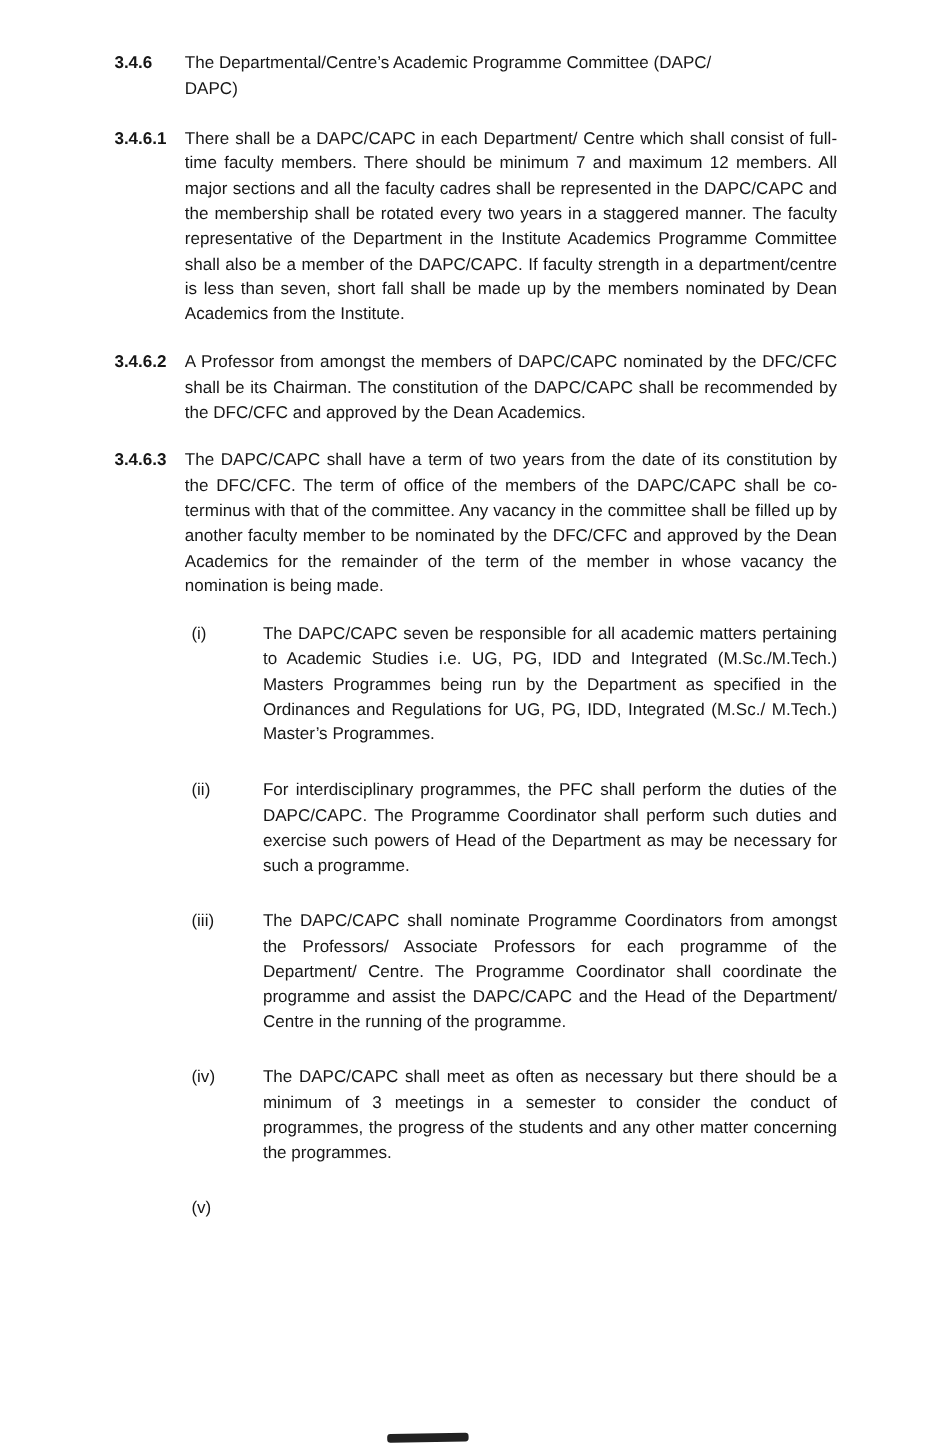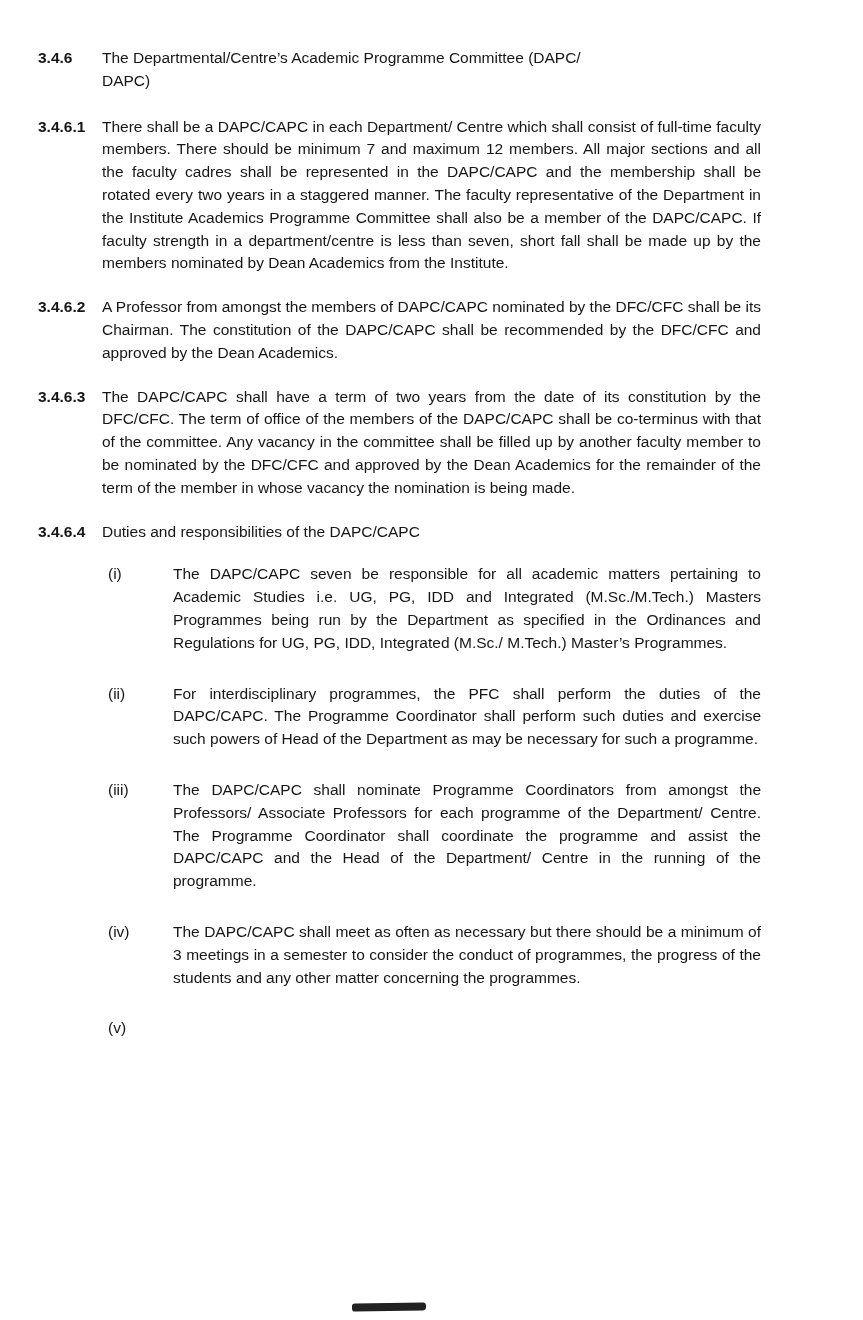--- a/index.html
+++ b/index.html
@@ -9,21 +9,21 @@
     font-family: "Liberation Sans", sans-serif;
     color: #161616;
     font-size: 15.5px;
     line-height: 22.8px;
   }
   .page {
     position: relative;
     width: 863px;
     height: 1312px;
     background: #ffffff;
-    padding: 47px 102px 0 38px;
+    padding: 47px 102px 0 104px;
     overflow: hidden;
   }
   .para {
     position: relative;
     padding-left: 64px;
     text-align: justify;
     margin-bottom: 21px;
   }
   .heading {
     text-align: left;
@@ -80,24 +80,20 @@
   <div class="para">
     <span class="num">3.4.6.2</span>
     <span>A Professor from amongst the members of DAPC/CAPC nominated by the DFC/CFC shall be its Chairman. The constitution of the DAPC/CAPC shall be recommended by the DFC/CFC and approved by the Dean Academics.</span>
   </div>
 
   <div class="para">
     <span class="num">3.4.6.3</span>
     <span>The DAPC/CAPC shall have a term of two years from the date of its constitution by the DFC/CFC. The term of office of the members of the DAPC/CAPC shall be co-terminus with that of the committee. Any vacancy in the committee shall be filled up by another faculty member to be nominated by the DFC/CFC and approved by the Dean Academics for the remainder of the term of the member in whose vacancy the nomination is being made.</span>
   </div>
 
-  <div class="para subheading">
-    <span class="num">3.4.6.4</span>
-    <span class="bold">Duties and responsibilities of the DAPC/CAPC</span>
-  </div>
 
   <div class="subitem">
     <span class="marker">(i)</span>
     <span>The DAPC/CAPC seven be responsible for all academic matters pertaining to Academic Studies i.e. UG, PG, IDD and Integrated (M.Sc./M.Tech.) Masters Programmes being run by the Department as specified in the Ordinances and Regulations for UG, PG, IDD, Integrated (M.Sc./ M.Tech.) Master’s Programmes.</span>
   </div>
 
   <div class="subitem">
     <span class="marker">(ii)</span>
     <span>For interdisciplinary programmes, the PFC shall perform the duties of the DAPC/CAPC. The Programme Coordinator shall perform such duties and exercise such powers of Head of the Department as may be necessary for such a programme.</span>
   </div>

